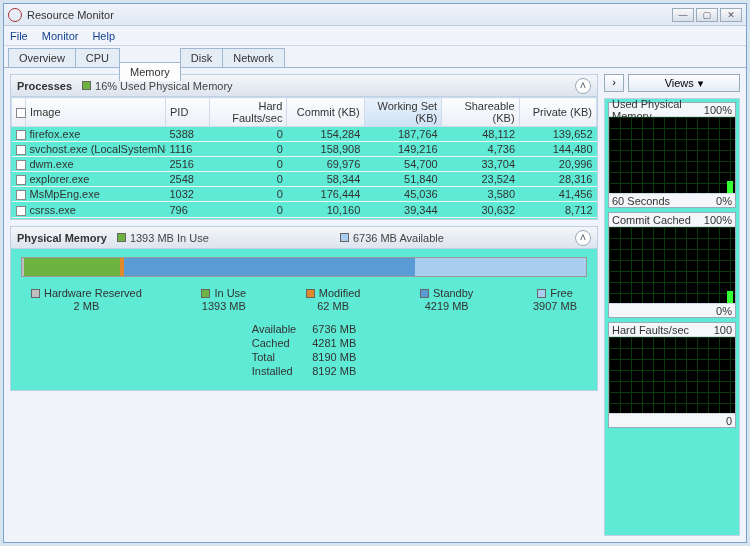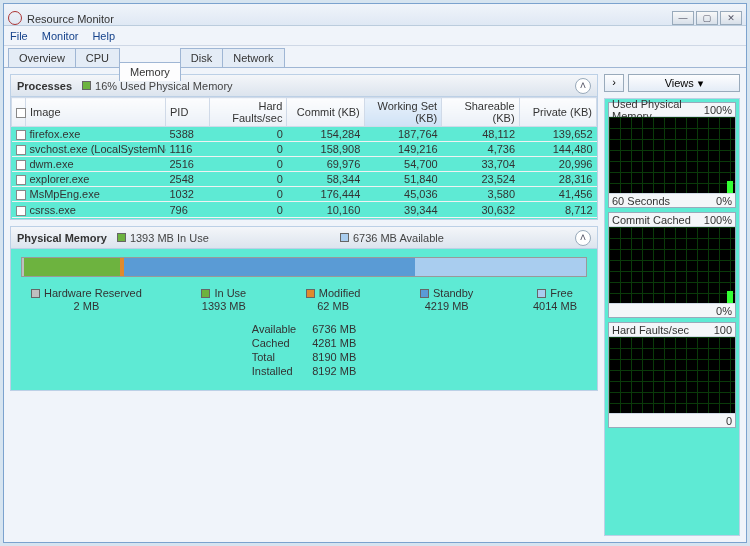--- a/index.html
+++ b/index.html
@@ -1,18 +1,18 @@
 <!DOCTYPE html>
 <html><head>
 <meta charset="utf-8">
 <style>
 * { box-sizing: border-box; margin: 0; padding: 0; font-family: "Segoe UI", Tahoma, sans-serif; font-size: 11px; }
 body { background: #d6e4f0; width: 750px; height: 546px; overflow: hidden; }
 .window { width: 744px; height: 540px; margin: 3px; background: #e8eef7; border: 1px solid #7ba2ce; display: flex; flex-direction: column; }
-.titlebar { height: 22px; background: linear-gradient(#f0f4fa,#dfe8f4); display: flex; align-items: flex-end; padding: 0 4px; border-bottom: 1px solid #bcd; }
+.titlebar { height: 22px; background: linear-gradient(#f0f4fa,#dfe8f4); display: flex; align-items: center; padding: 0 4px; border-bottom: 1px solid #bcd; }
 .titlebar .icon { width: 14px; height: 14px; border: 1px solid #a33; border-radius: 50%; margin-right: 5px; display:inline-block; }
 .titlebar .title { flex: 1; color: #333; }
 .winbtns { display:flex; gap:2px; }
 .winbtn { width:22px; height:14px; background:linear-gradient(#f8f8f8,#d8e0ea); border:1px solid #9ab; font-size:9px; text-align:center; line-height:12px; color:#556; cursor:pointer; }
 .menubar { height: 20px; background:#f0f4fa; display:flex; align-items:center; padding:0 6px; gap:14px; border-bottom:1px solid #cfd8e6; }
 .menubar span { color:#15428b; cursor:pointer; }
 .tabbar { height:22px; background:#f0f4fa; display:flex; align-items:flex-end; padding:0 4px; gap:0; border-bottom:1px solid #9fb6d4; }
 .tab { padding:3px 10px; border:1px solid #9fb6d4; border-bottom:none; background:#e4ecf6; color:#333; cursor:pointer; margin-right:-1px; }
 .tab.active { background:#fdfdfe; position:relative; top:14px; }
 .content { flex:1; display:flex; gap:6px; padding:6px; background:#f0f4fa; overflow:hidden; }
@@ -246,21 +246,21 @@
                   <span class="sq" style="background:#5a9bd5"></span>
                   <span>Standby</span>
                 </span>
                 <span>4219 MB</span>
               </div>
             <div class="legenditem">
                 <span class="lbl">
                   <span class="sq" style="background:#a9cdef"></span>
                   <span>Free</span>
                 </span>
-                <span>4014 MB</span>
+                <span>3907 MB</span>
               </div>
           </div>
           <div class="summarygrid">
             <table>
               <tbody>
                   <tr>
                     <td>Available</td>
                     <td>6736 MB</td>
                   </tr>
               <tr>

